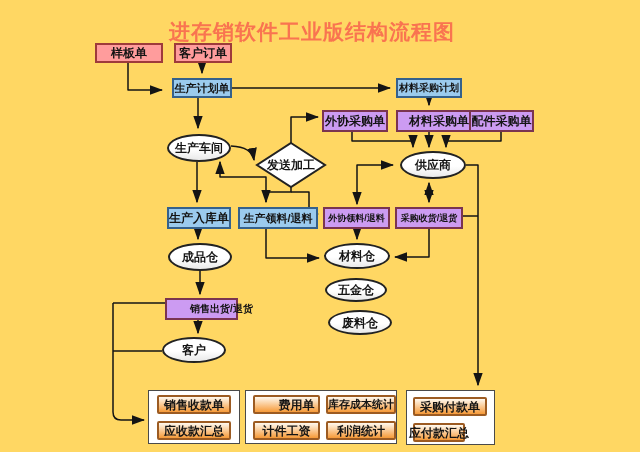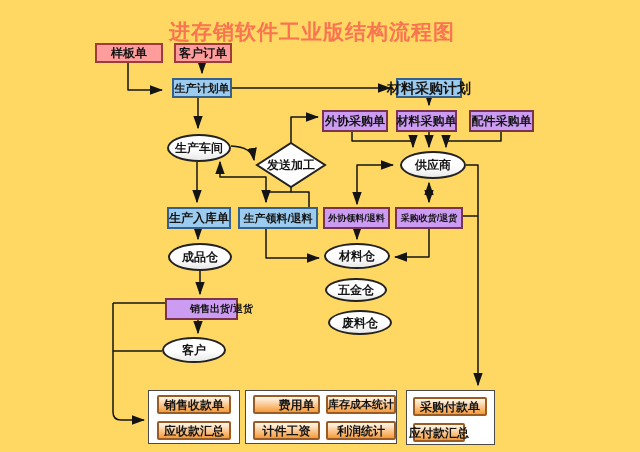--- a/index.html
+++ b/index.html
@@ -66,26 +66,26 @@
 <div class="node pink" style="left: 95px; top: 43px; width: 68px; height: 20px;">
       <span class="lbl" style="font-size: 12px;">样板单</span>
     </div>
     <div class="node pink" style="left: 174px; top: 43px; width: 58px; height: 20px;">
       <span class="lbl" style="font-size: 12px;">客户订单</span>
     </div>
     <div class="node blue" style="left: 172px; top: 78px; width: 60px; height: 20px;">
       <span class="lbl" style="font-size: 11px;">生产计划单</span>
     </div>
     <div class="node blue" style="left: 396px; top: 78px; width: 66px; height: 20px;">
-      <span class="lbl" style="font-size: 14px;">材料采购计划</span>
+      <span class="lbl" style="font-size: 10px;">材料采购计划</span>
     </div>
     <div class="node purple" style="left: 322px; top: 110px; width: 66px; height: 22px;">
       <span class="lbl" style="font-size: 12px;">外协采购单</span>
     </div>
-    <div class="node purple" style="left: 396px; top: 110px; width: 61px; height: 22px;">
+    <div class="node purple" style="left: 396px; top: 110px; width: 86px; height: 22px;">
       <span class="lbl" style="font-size: 12px;">材料采购单</span>
     </div>
     <div class="node purple" style="left: 469px; top: 110px; width: 65px; height: 22px;">
       <span class="lbl" style="font-size: 12px;">配件采购单</span>
     </div>
     <div class="node ellipse" style="left: 167px; top: 134px; width: 64px; height: 28px;">
       <span class="lbl" style="font-size: 12px;">生产车间</span>
     </div>
     <div class="node diamond" style="left: 257px; top: 143px; width: 68px; height: 44px;">
       <span class="lbl" style="font-size: 12px; text-align: right;">发送加工</span>

